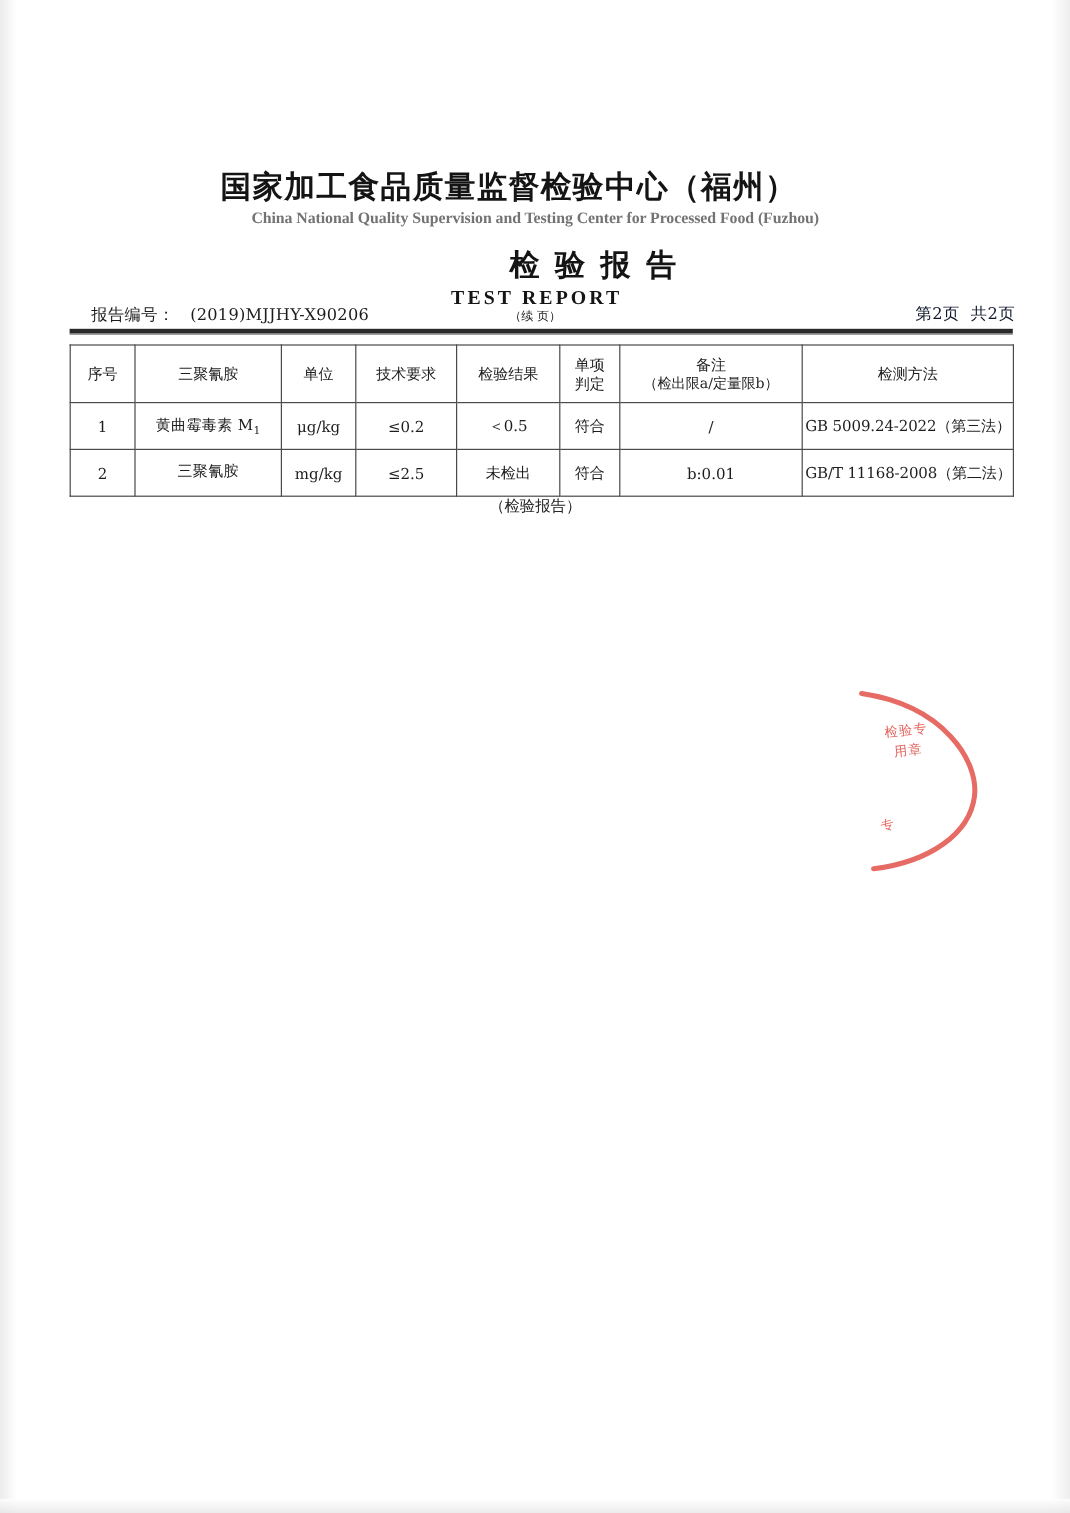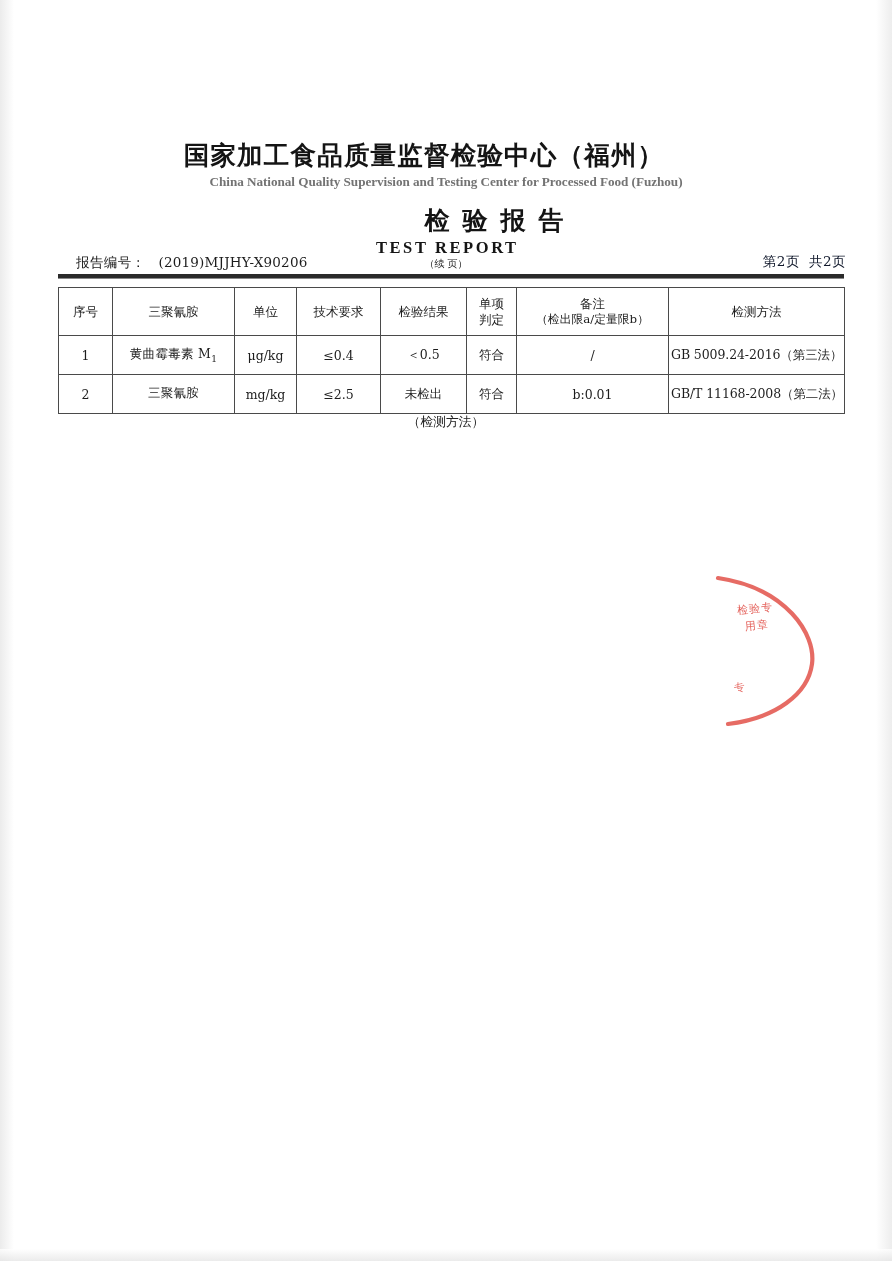--- a/index.html
+++ b/index.html
@@ -270,40 +270,40 @@
           <span class="th-sub">（检出限a/定量限b）</span>
         </th>
         <th>检测方法</th>
       </tr>
     </thead>
     <tbody>
       <tr>
         <td>1</td>
         <td class="cell-item"><span>黄曲霉毒素 M</span><span class="sub">1</span></td>
         <td>μg/kg</td>
-        <td>≤0.4</td>
+        <td>≤0.2</td>
         <td>＜0.5</td>
         <td>符合</td>
         <td>/</td>
-        <td class="cell-method">GB 5009.24-2016（第三法）</td>
+        <td class="cell-method">GB 5009.24-2022（第三法）</td>
       </tr>
       <tr>
         <td>2</td>
         <td class="cell-item"><span>三聚氰胺</span><span class="sub"></span></td>
         <td>mg/kg</td>
         <td>≤2.5</td>
         <td>未检出</td>
         <td>符合</td>
         <td>b:0.01</td>
         <td class="cell-method">GB/T 11168-2008（第二法）</td>
       </tr>
     </tbody>
   </table>
 
-  <div class="below-note">（检测方法）</div>
+  <div class="below-note">（检验报告）</div>
 
   <div class="seal">
     <svg width="160" height="155" viewBox="0 0 160 155">
       <path d="M 28 6 C 96 16 126 62 122 92 C 118 122 86 146 38 152" fill="none" stroke="#e2564f" stroke-width="4.2" stroke-linecap="round" opacity="0.88"></path>
     </svg>
     <div class="seal-text">检验专用章</div>
     <div class="seal-tail">专</div>
   </div>
 
 </div>

